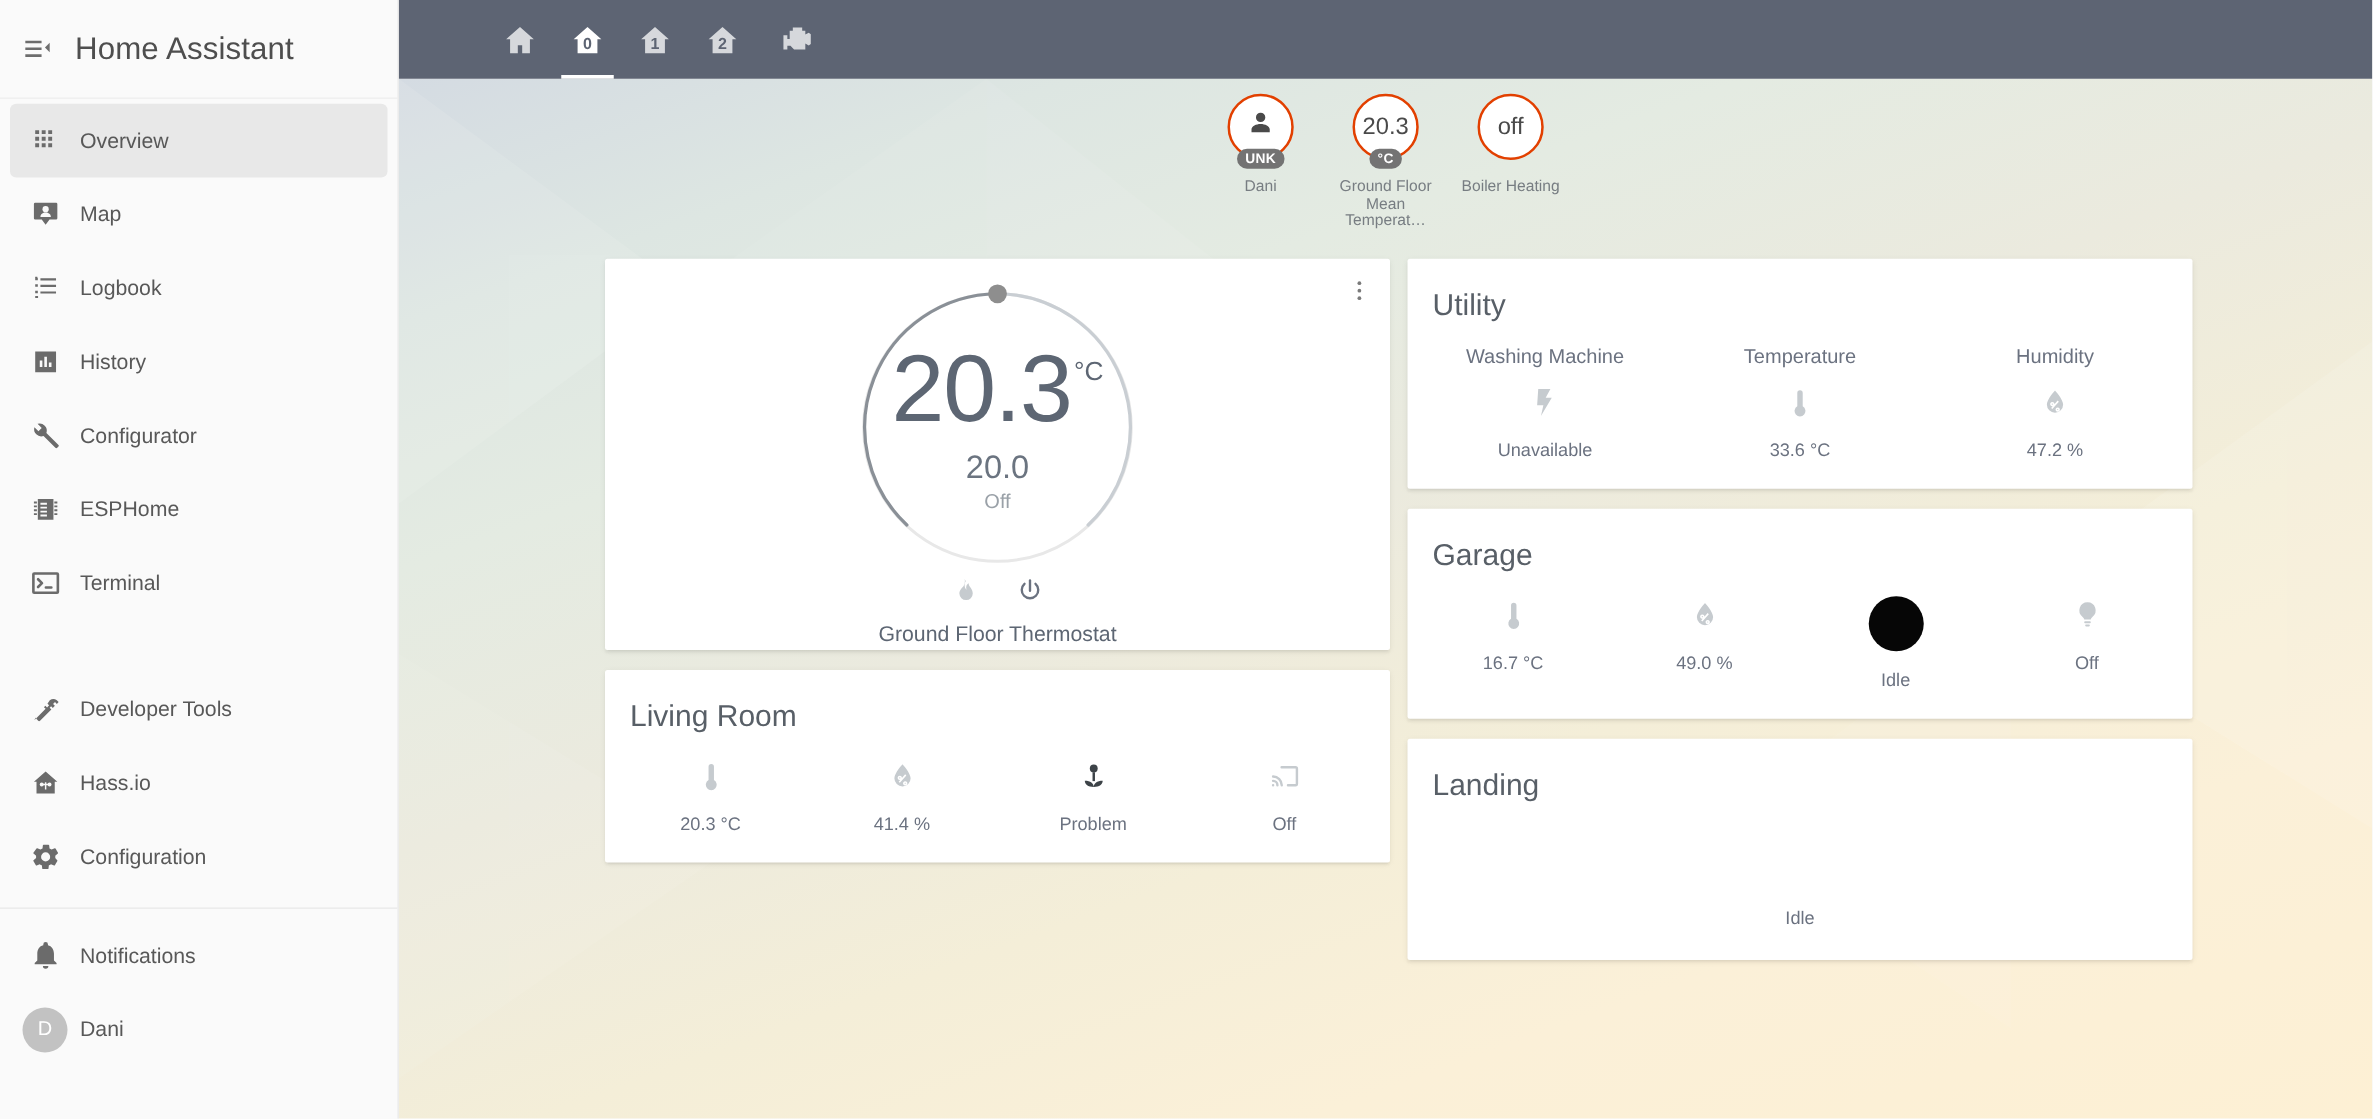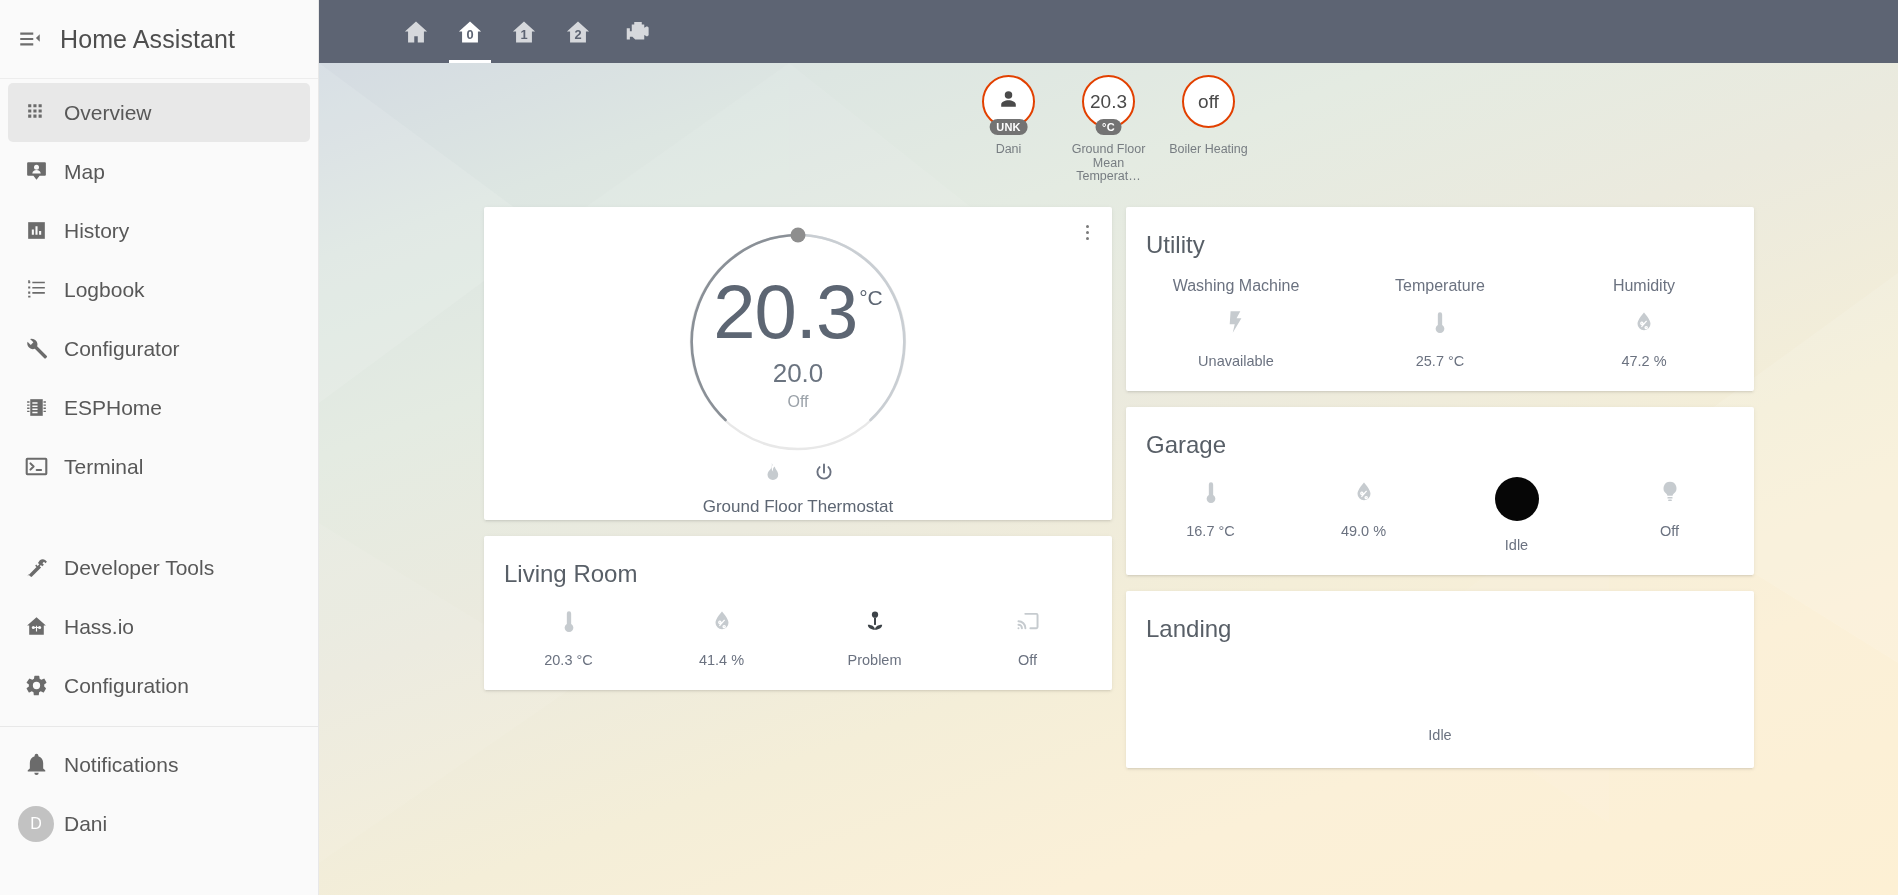--- a/index.html
+++ b/index.html
@@ -39,21 +39,21 @@
     margin: 0 8px; border-radius: 5px;
     cursor: pointer;
   }
   .sb-item.active { background: #e8e8e8; }
   .sb-icon {
     width: 56px; flex: 0 0 56px;
     display: flex; align-items: center; justify-content: center;
     color: #6b6b6b;
   }
   .sb-label {
-    font-size: 21px; color: #585858; font-weight: 400;
+    font-size: 17px; color: #585858; font-weight: 400;
   }
   .sb-gap { height: 42px; }
   .sb-divider { height: 1px; background: #e8e8e8; margin: 11px 0 8px 0; }
   .sb-avatar {
     width: 36px; height: 36px; border-radius: 50%;
     background: #c2c2c2; color: #fff;
     display: flex; align-items: center; justify-content: center;
     font-size: 16px;
   }
 
@@ -242,35 +242,35 @@
             <circle cx="12" cy="8" r="2.4" fill="#fafafa"></circle>
             <path d="M8 14c0-2.2 1.8-3.4 4-3.4s4 1.2 4 3.4H8z" fill="#fafafa"></path>
           </svg>
         </span>
         <span class="sb-label">Map</span>
       </div>
 
       <div class="sb-item">
         <span class="sb-icon">
           <svg width="25" height="25" viewBox="0 0 24 24" fill="currentColor">
+            <path d="M4 4h2v2H4V4m0 5h2v2H4V9m0 5h2v2H4v-2M8 4.5h12v1.6H8V4.5m0 5h12v1.6H8V9.5m0 5h12v1.6H8v-1.6z"></path>
+            <path d="M4 3.2h1.6v1H4zM4 18h2.2v1.6H4z"></path>
+          </svg>
+        </span>
+        <span class="sb-label">Logbook</span>
+      </div>
+
+      <div class="sb-item">
+        <span class="sb-icon">
+          <svg width="25" height="25" viewBox="0 0 24 24" fill="currentColor">
             <path d="M4 4h16v16H4z"></path>
             <path d="M7.5 16v-5h2v5h-2m3.5 0V8h2v8h-2m3.5 0v-3.5h2V16h-2z" fill="#fafafa"></path>
           </svg>
         </span>
         <span class="sb-label">History</span>
-      </div>
-
-      <div class="sb-item">
-        <span class="sb-icon">
-          <svg width="25" height="25" viewBox="0 0 24 24" fill="currentColor">
-            <path d="M4 4h2v2H4V4m0 5h2v2H4V9m0 5h2v2H4v-2M8 4.5h12v1.6H8V4.5m0 5h12v1.6H8V9.5m0 5h12v1.6H8v-1.6z"></path>
-            <path d="M4 3.2h1.6v1H4zM4 18h2.2v1.6H4z"></path>
-          </svg>
-        </span>
-        <span class="sb-label">Logbook</span>
       </div>
 
       <div class="sb-item">
         <span class="sb-icon">
           <svg width="25" height="25" viewBox="0 0 24 24" fill="currentColor">
             <path d="M22.7 19 13.6 9.9a5.5 5.5 0 0 0-6.8-7L10 6.1 7.5 8.6 4.4 5.5a5.5 5.5 0 0 0 7 6.8l9.1 9.1a1 1 0 0 0 1.4 0l.8-.8a1 1 0 0 0 0-1.6z" transform="translate(-1,0)"></path>
           </svg>
         </span>
         <span class="sb-label">Configurator</span>
       </div>
@@ -547,21 +547,21 @@
                 <div class="g-state">Unavailable</div>
               </div>
 
               <div class="glance-item">
                 <div class="g-name">Temperature</div>
                 <div class="g-icon">
                   <svg width="26" height="26" viewBox="0 0 24 24" fill="#c6cbcf">
                     <path d="M14 14.8V5a2 2 0 0 0-4 0v9.8a4 4 0 1 0 4 0z"></path>
                   </svg>
                 </div>
-                <div class="g-state">25.7 °C</div>
+                <div class="g-state">33.6 °C</div>
               </div>
 
               <div class="glance-item">
                 <div class="g-name">Humidity</div>
                 <div class="g-icon">
                   <svg width="26" height="26" viewBox="0 0 24 24" fill="#c6cbcf">
                     <path d="M12 3.2s-6 6.6-6 10.3a6 6 0 0 0 12 0c0-3.7-6-10.3-6-10.3z"></path>
                     <path d="M9.6 16.4 14.4 11M10 12.2a1 1 0 1 0 .01 0M14 16.2a1 1 0 1 0 .01 0" stroke="#ffffff" stroke-width="1.2" fill="none"></path>
                   </svg>
                 </div>

